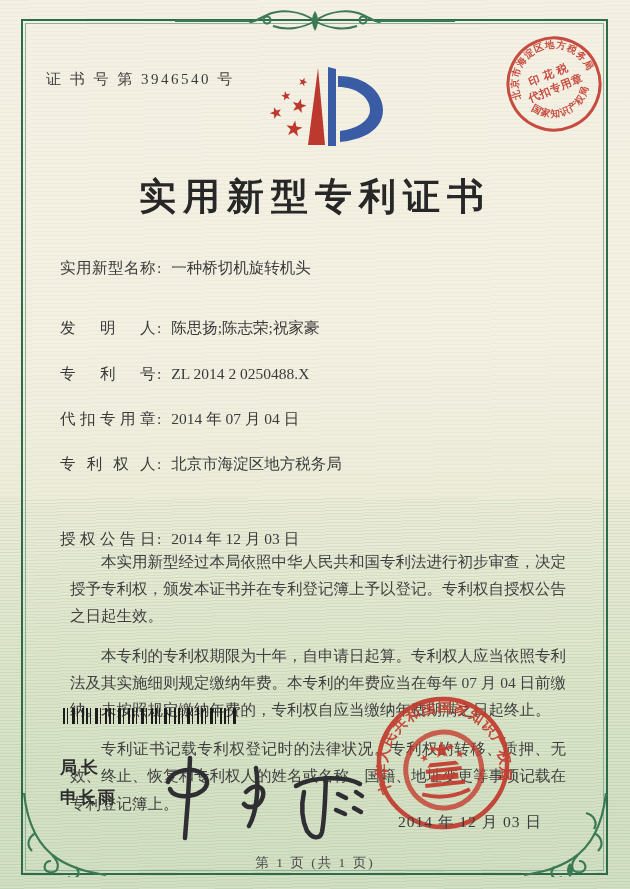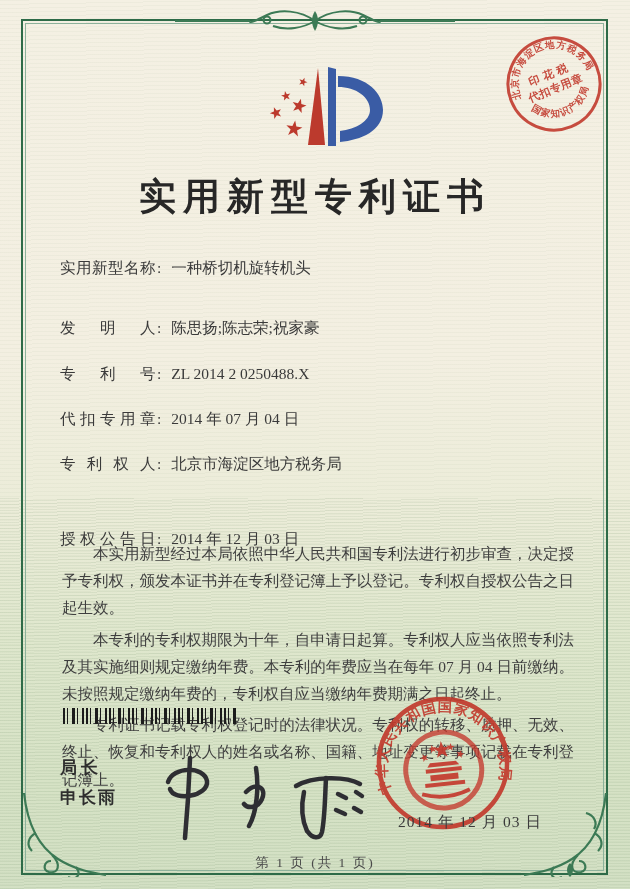--- a/index.html
+++ b/index.html
@@ -19,21 +19,21 @@
   .logo{position:absolute;left:246px;top:50px;}
   .tax-seal{position:absolute;left:494px;top:24px;transform:rotate(-22deg);opacity:0.9;}
   .title{position:absolute;left:0;right:0;top:172px;text-align:center;font-size:37px;font-weight:bold;
     letter-spacing:7px;color:#272727;}
   .field{position:absolute;left:60px;width:520px;font-size:15.5px;color:#3a3a3a;white-space:nowrap;}
   .field .flabel{display:inline-block;width:96px;text-align:justify;text-align-last:justify;letter-spacing:0.5px;}
   .field .colon{display:inline-block;margin:0 10px 0 1px;}
   .f0{top:258px}.f1{top:318px}.f2{top:364px}.f3{top:409px}.f4{top:454px}.f5{top:529px}
   .paras{position:absolute;left:58px;top:536px;width:520px;font-size:15.5px;line-height:27.2px;
     color:#3f3f3f;text-align:justify;}
-  .paras p{margin:4px;text-indent:2em;}
+  .paras p{margin:12px;text-indent:2em;}
   .barcode{position:absolute;left:63px;top:708px;width:175px;height:16px;
     background:repeating-linear-gradient(90deg,#1c1c1c 0 2px,transparent 2px 4px,#1c1c1c 4px 5px,
       transparent 5px 9px,#1c1c1c 9px 12px,transparent 12px 14px,#1c1c1c 14px 15px,transparent 15px 19px,
       #1c1c1c 19px 21px,transparent 21px 23px);}
   .officer-title{position:absolute;left:60px;top:756px;font-size:17px;letter-spacing:4px;color:#2e2e2e;
     font-family:"Liberation Sans","DejaVu Sans",sans-serif;font-weight:bold;}
   .officer-name{position:absolute;left:60px;top:786px;font-size:17px;letter-spacing:2px;color:#2e2e2e;
     font-family:Liberation Mono, monospace;font-weight:bold;}
   .signature{position:absolute;left:128px;top:736px;}
   .main-seal{position:absolute;left:372px;top:692px;transform:rotate(-6deg);opacity:0.92;}
@@ -91,20 +91,21 @@
     <g stroke="#3c7a55" fill="none" stroke-width="2.2">
       <path d="M82,0 C79,28 70,52 48,66 C31,77 12,80 0,82"></path>
       <path d="M54,62 C44,72 48,81 57,79 C64,77 62,68 55,68"></path>
       <path d="M30,74 C24,82 30,88 38,84"></path>
       <path d="M70,40 C78,44 80,52 74,58"></path>
     </g>
   </svg>
 
   <div class="content">
 
+    <div class="cert-number">证 书 号 第 3946540 号</div>
 
     <svg class="logo" width="170" height="112" viewBox="0 0 170 112">
       <g fill="#bc3a2d">
         <use href="#star10" transform="translate(57,32) scale(0.45) rotate(20)"></use>
         <use href="#star10" transform="translate(40,46) scale(0.5) rotate(-12)"></use>
         <use href="#star10" transform="translate(53,56) scale(0.75) rotate(15)"></use>
         <use href="#star10" transform="translate(30,63) scale(0.62) rotate(-20)"></use>
         <use href="#star10" transform="translate(48,79) scale(0.85) rotate(8)"></use>
         <path d="M72,18 L62,95 L79,95 Z"></path>
       </g>

